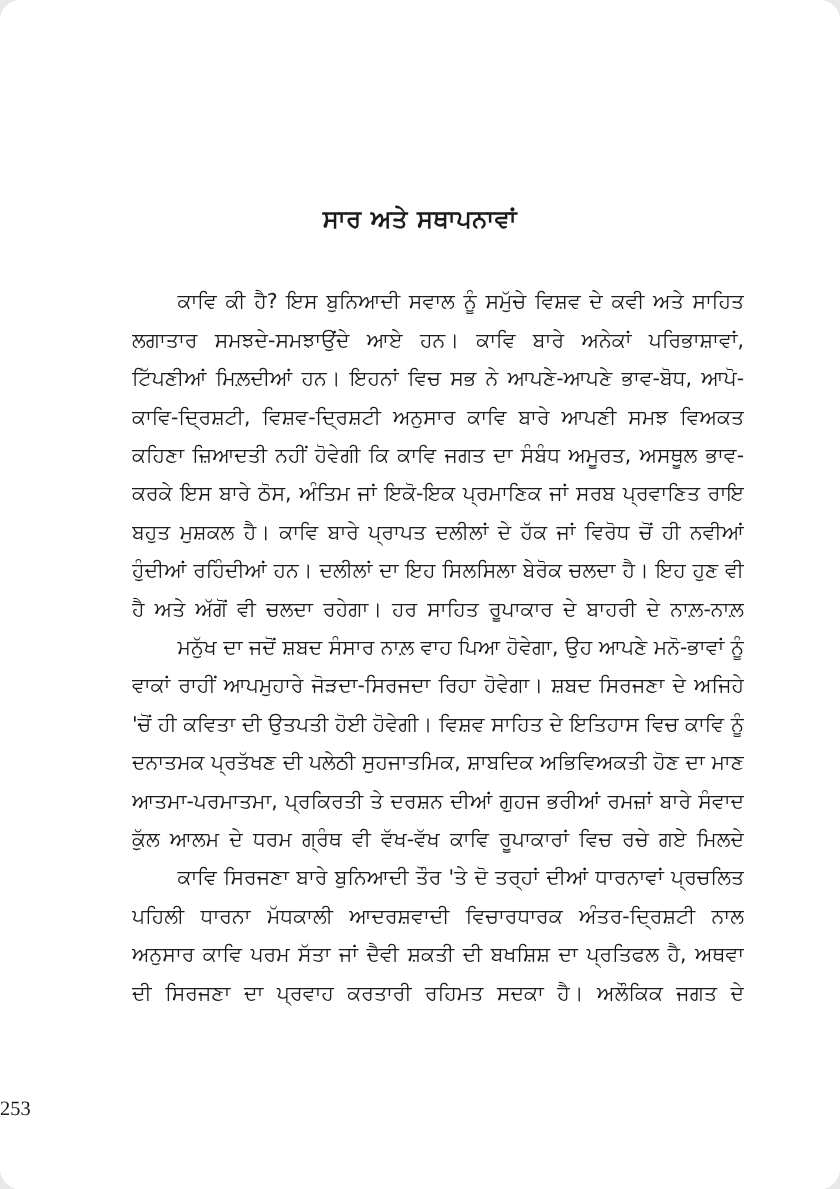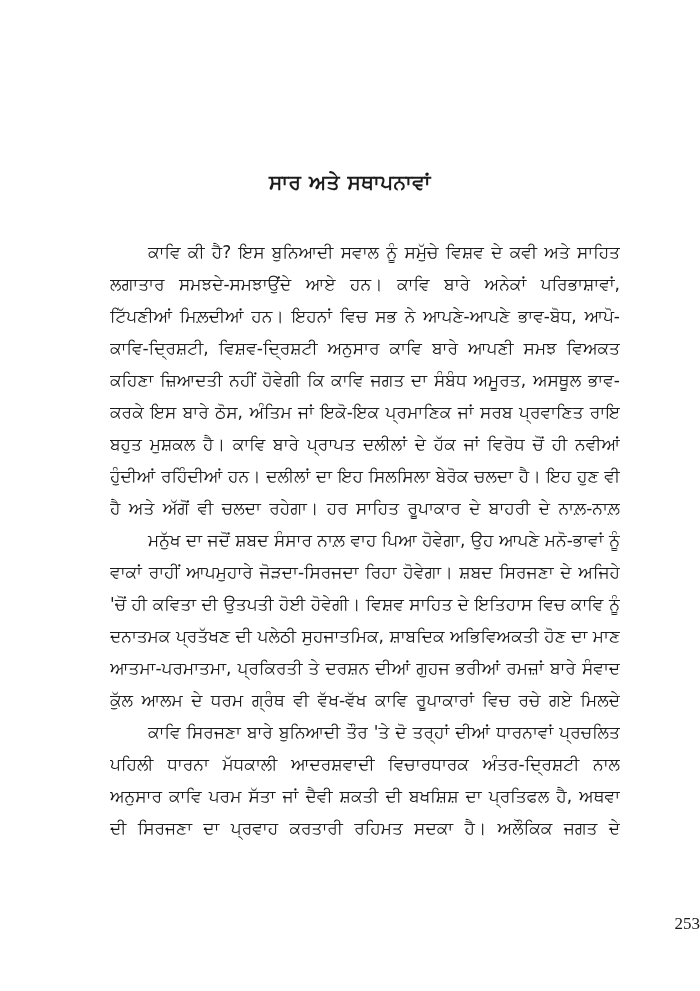--- a/index.html
+++ b/index.html
@@ -9,20 +9,21 @@
   }
   .page {
     position: relative;
     width: 700px;
     height: 991px;
     margin: 0 auto;
     background: #ffffff;
     font-family: "DejaVu Sans", sans-serif;
     color: #1b1b1b;
     overflow: hidden;
+    border-radius: 17px;
   }
   .doc-title {
     position: absolute;
     top: 170px;
     left: 0;
     width: 100%;
     text-align: center;
     font-size: 20px;
     font-weight: bold;
     letter-spacing: 0.5px;
@@ -45,21 +46,21 @@
     text-indent: 38px;
   }
   .line.end {
     text-align-last: left;
   }
   .page-num {
     position: absolute;
     top: 914px;
     left: 0;
     width: 100%;
-    text-align: right;
+    text-align: left;
     font-family: "Liberation Serif", serif;
     font-size: 17px;
   }
 </style>
 </head>
 <body>
 
 <div class="page">
 
   <div class="doc-title">ਸਾਰ ਅਤੇ ਸਥਾਪਨਾਵਾਂ</div>

